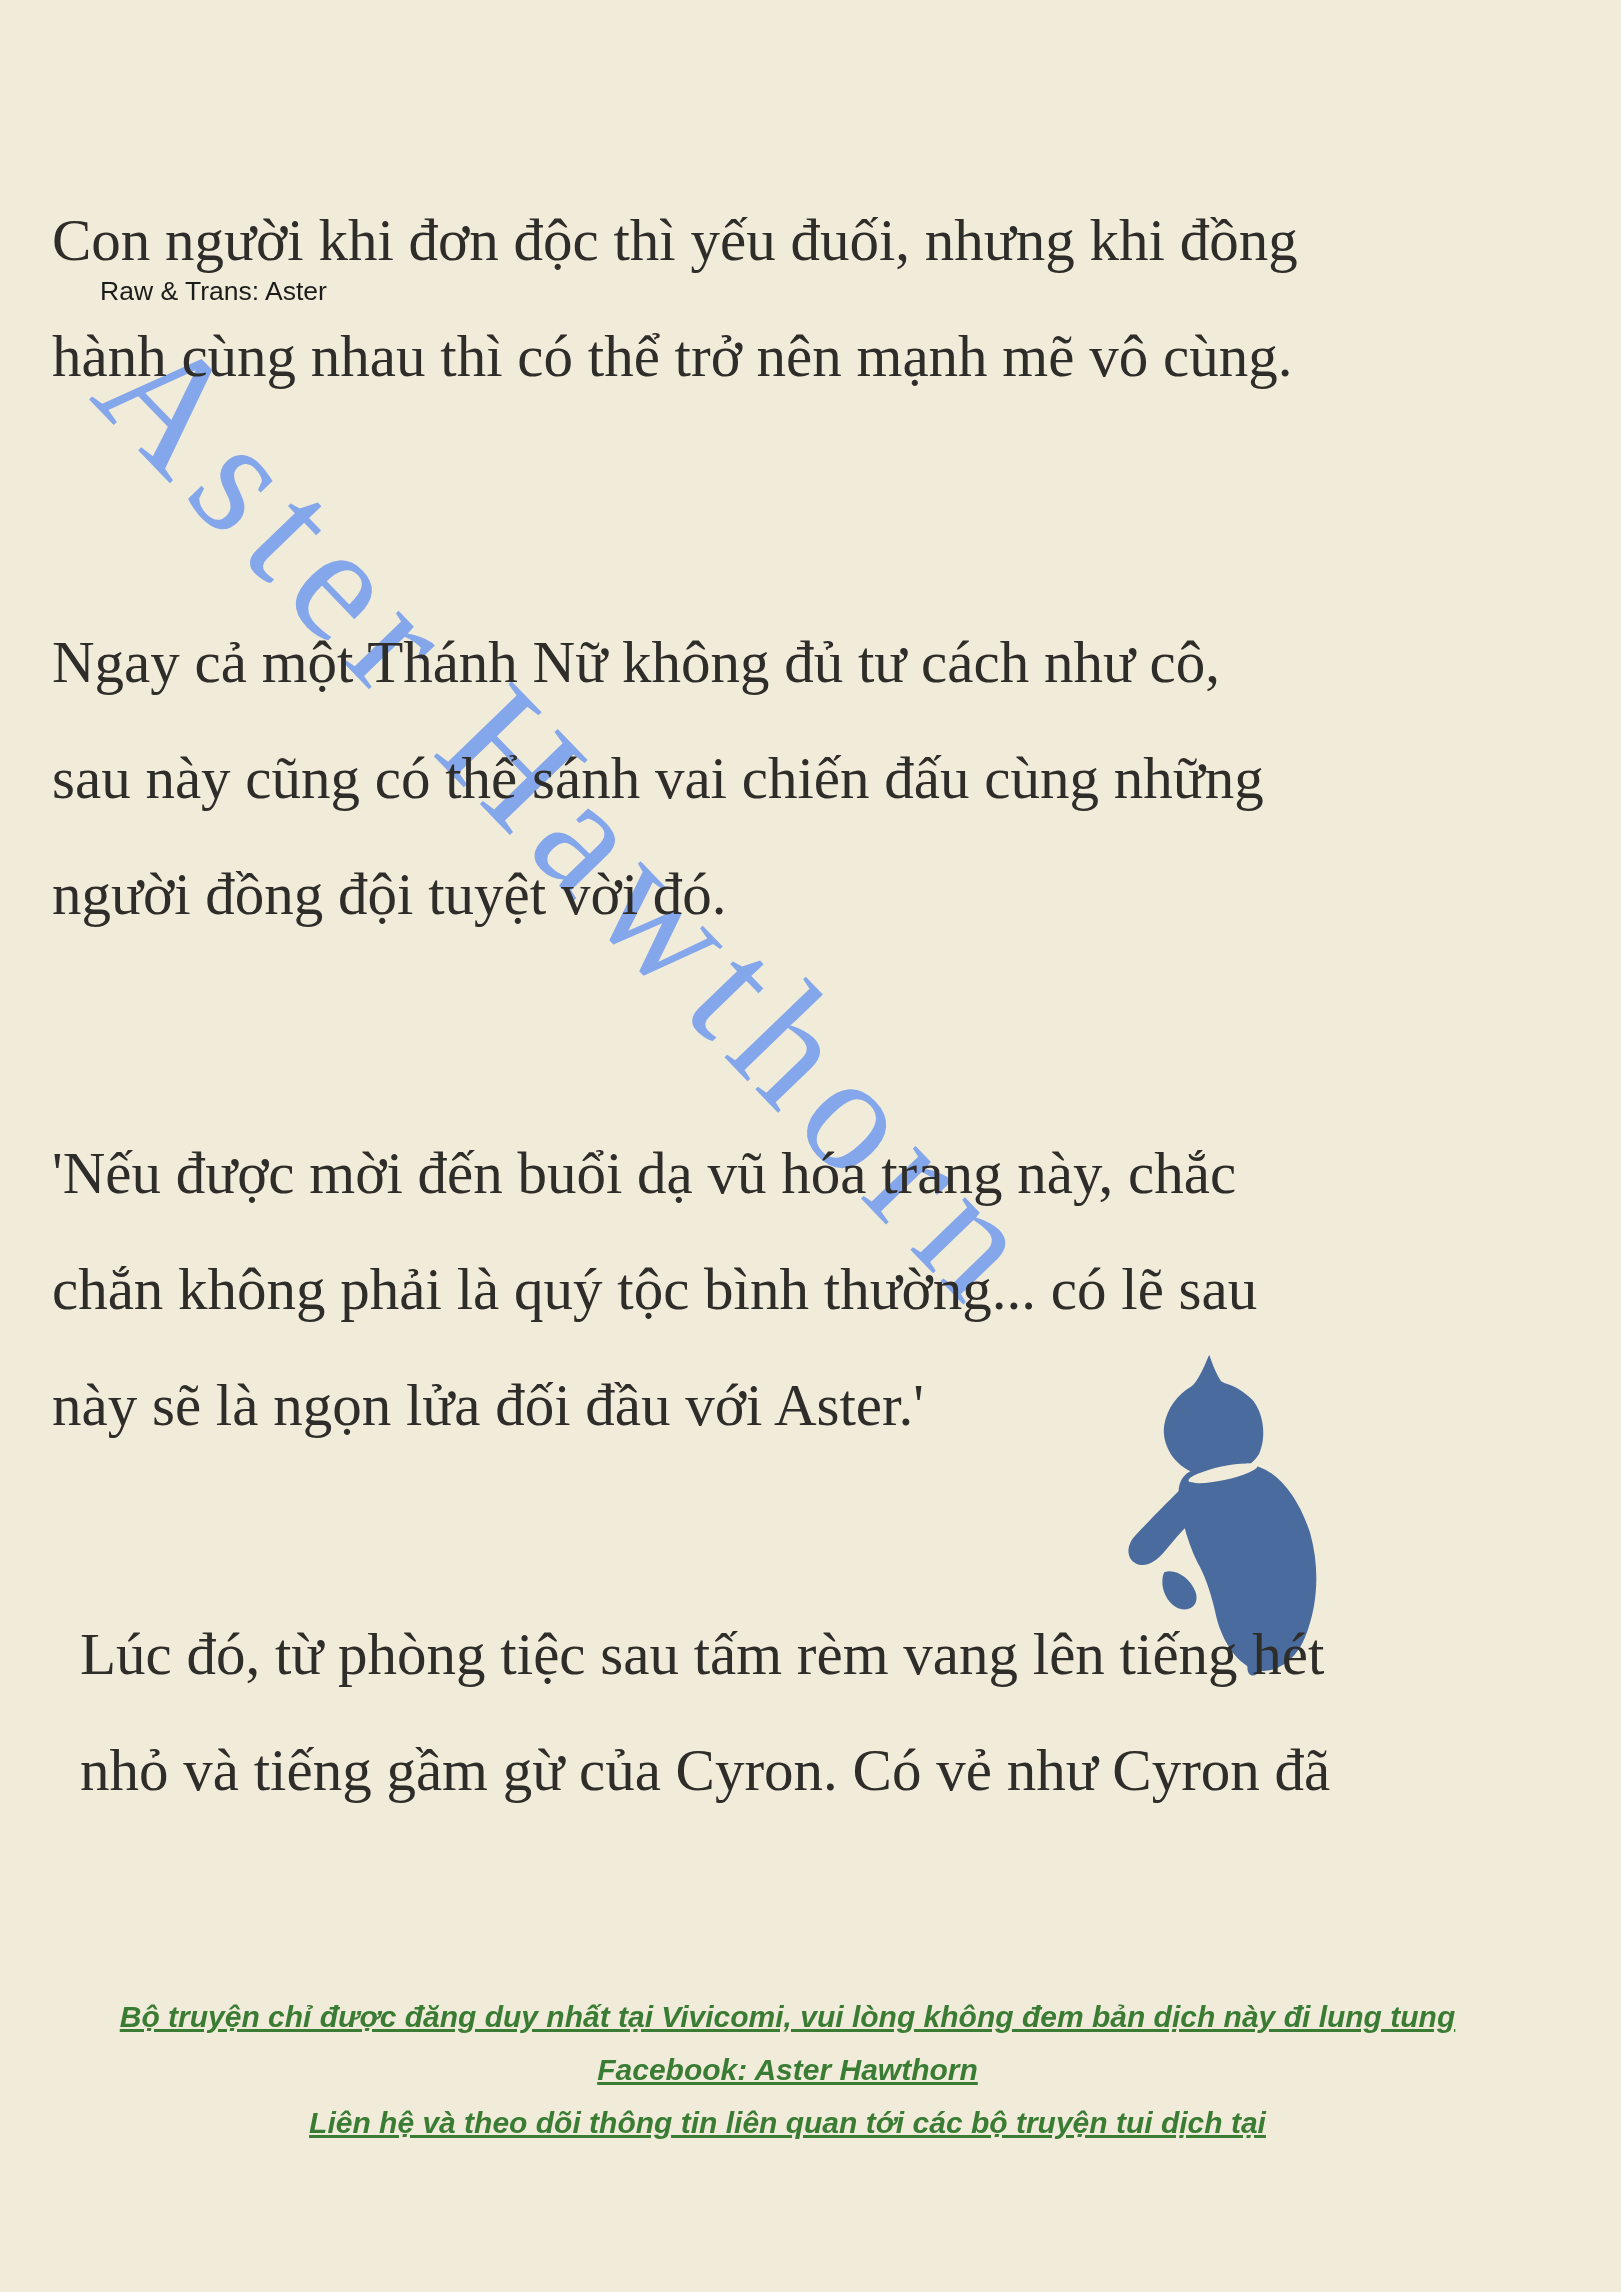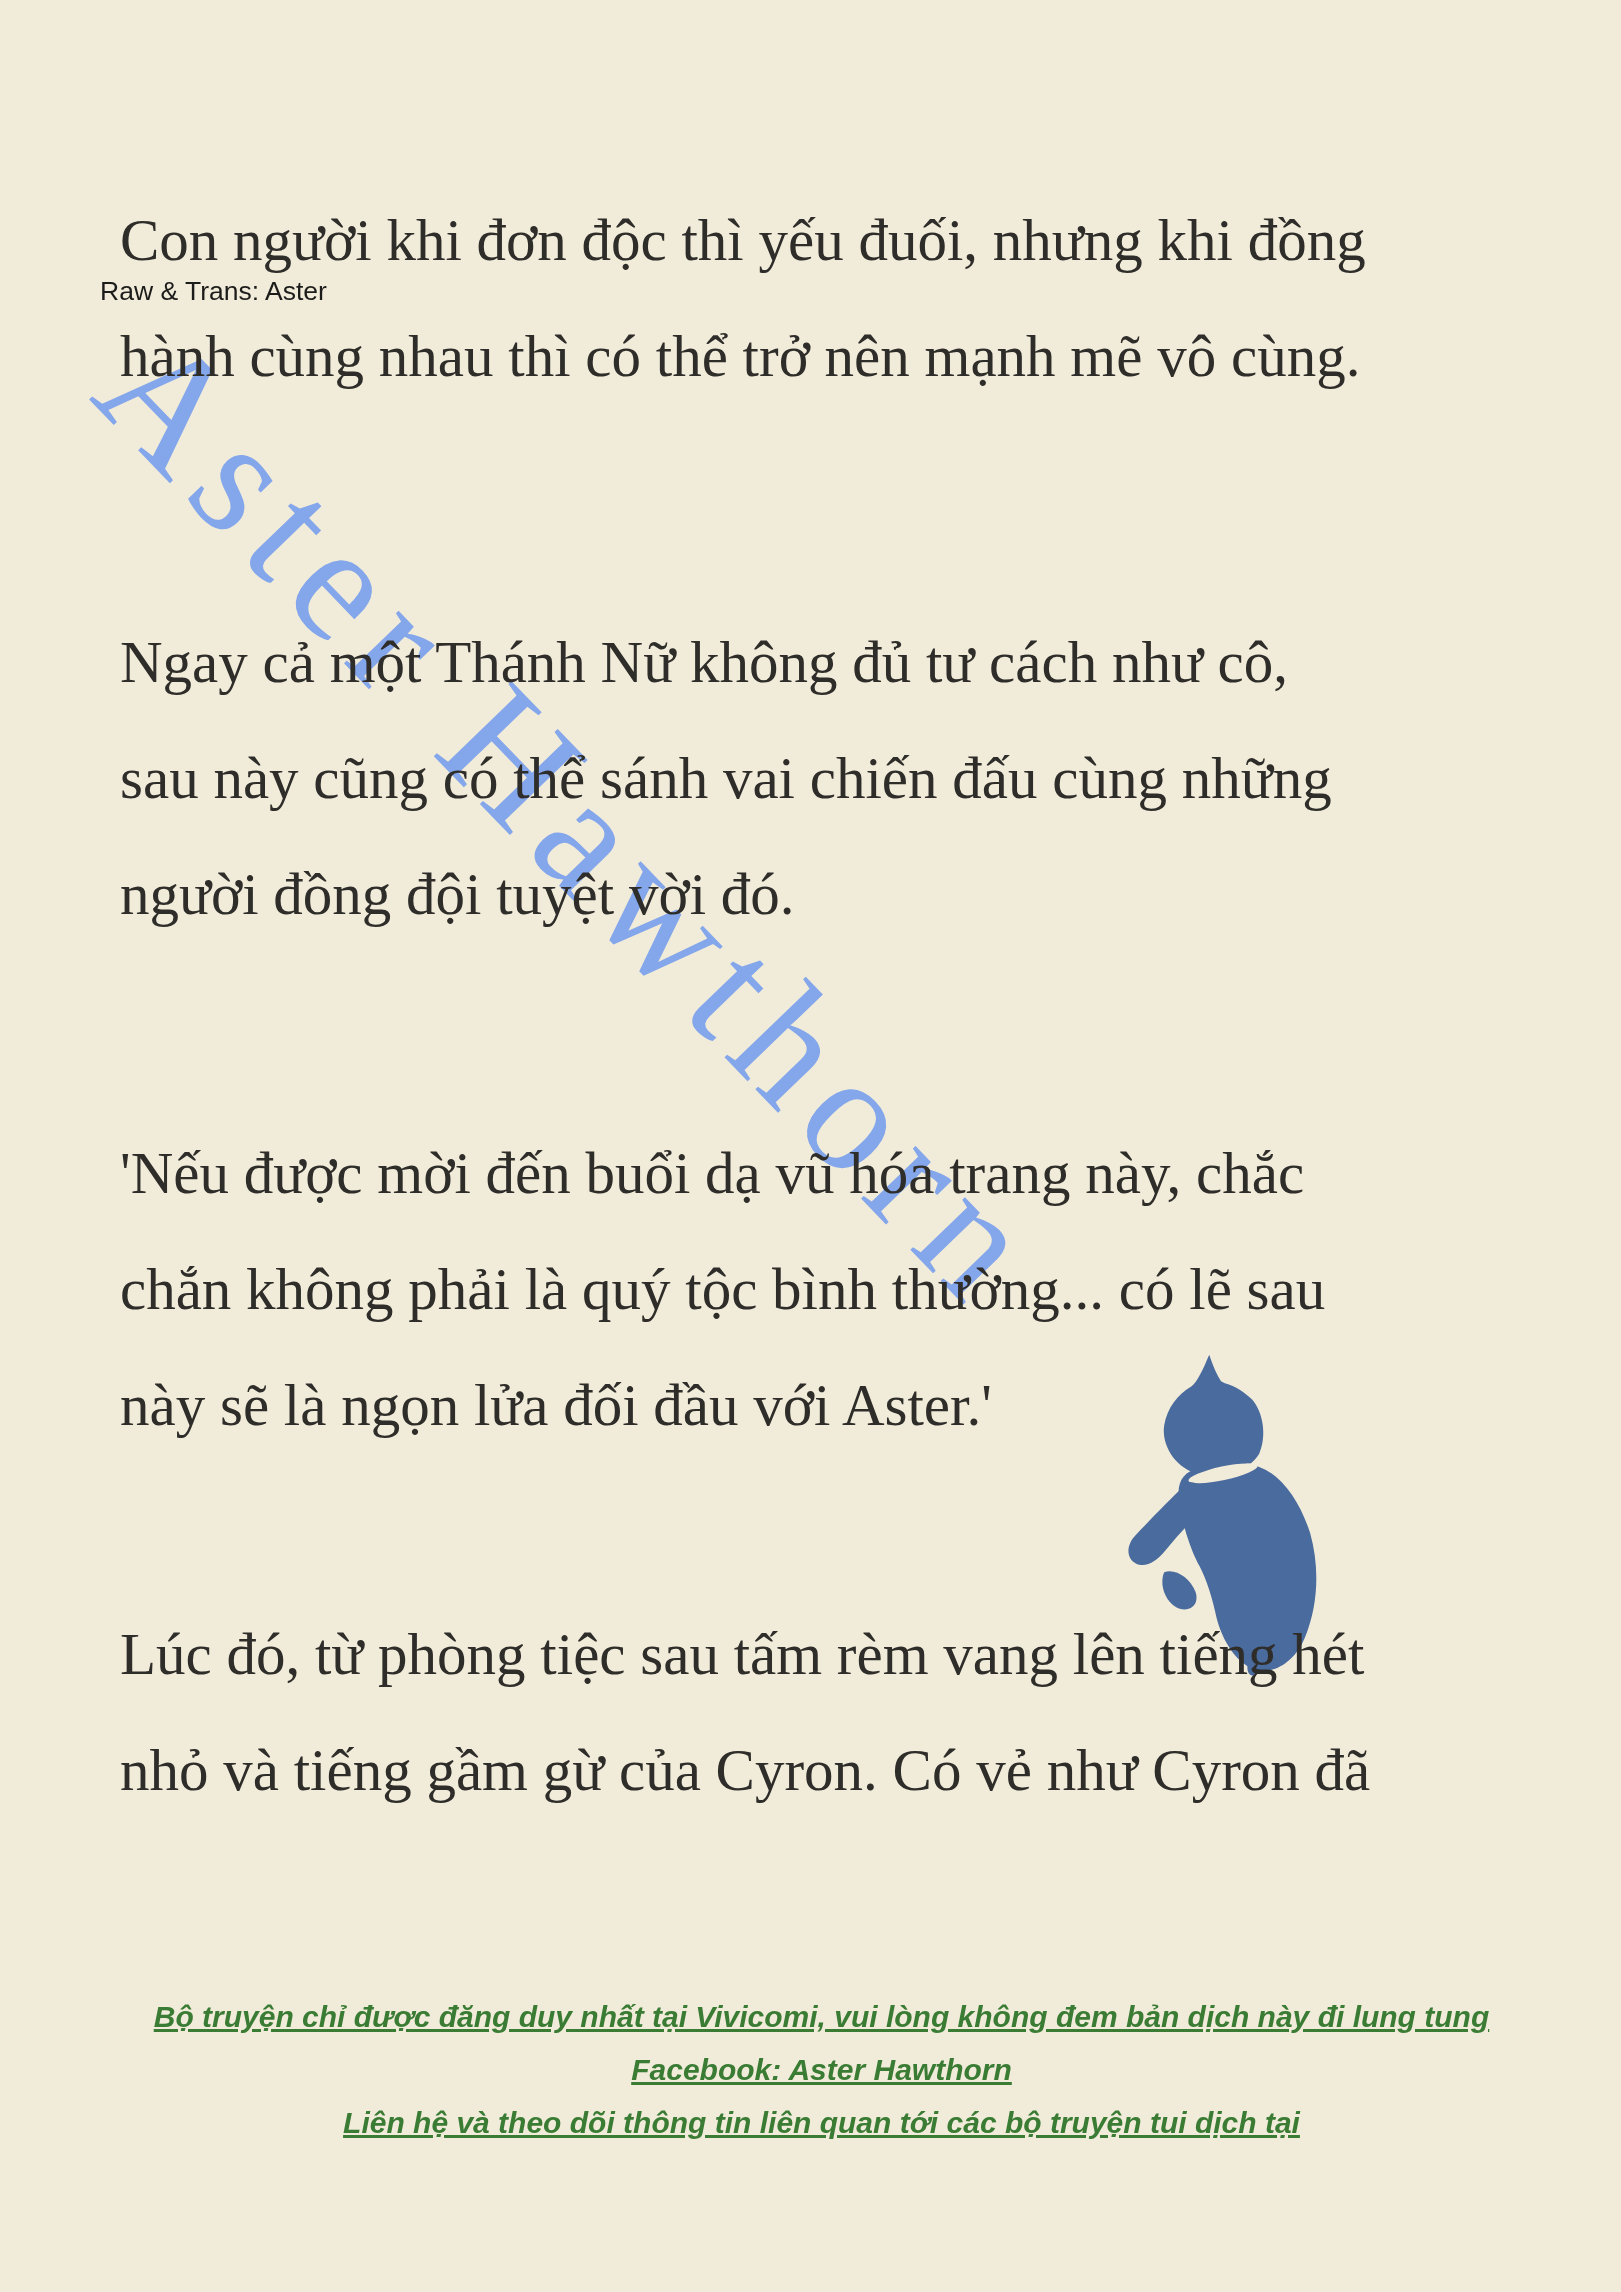--- a/index.html
+++ b/index.html
@@ -26,27 +26,27 @@
     white-space:nowrap;
   }
   .cat{position:absolute;left:1123px;top:1345px;width:196px;height:333px;}
   
   .text-layer{position:relative;z-index:1;}
   .credit{
     position:absolute;left:100px;top:94px;
     font-family:"Liberation Sans","DejaVu Sans",sans-serif;
     font-size:26.5px;color:#1c1c1a;
   }
-  .prose{padding:0 98px 0 120px;}
+  .prose{padding:0 98px 0 52px;}
   .para{font-size:59px;line-height:116px;white-space:nowrap;}
   .para div{white-space:nowrap;}
   #p1{margin-top:182px;}
   #p2{margin-top:190px;}
   #p3{margin-top:163px;}
-  #p4{margin-top:133px;}
+  #p4{margin-top:133px;margin-left:28px;}
   
   .footer{
     margin-top:162px;
     text-align:center;
     font-family:"Liberation Sans","DejaVu Sans",sans-serif;
     font-style:italic;font-weight:bold;
     font-size:30px;line-height:53px;
     color:#3a7c34;
     text-decoration:underline;
   }

